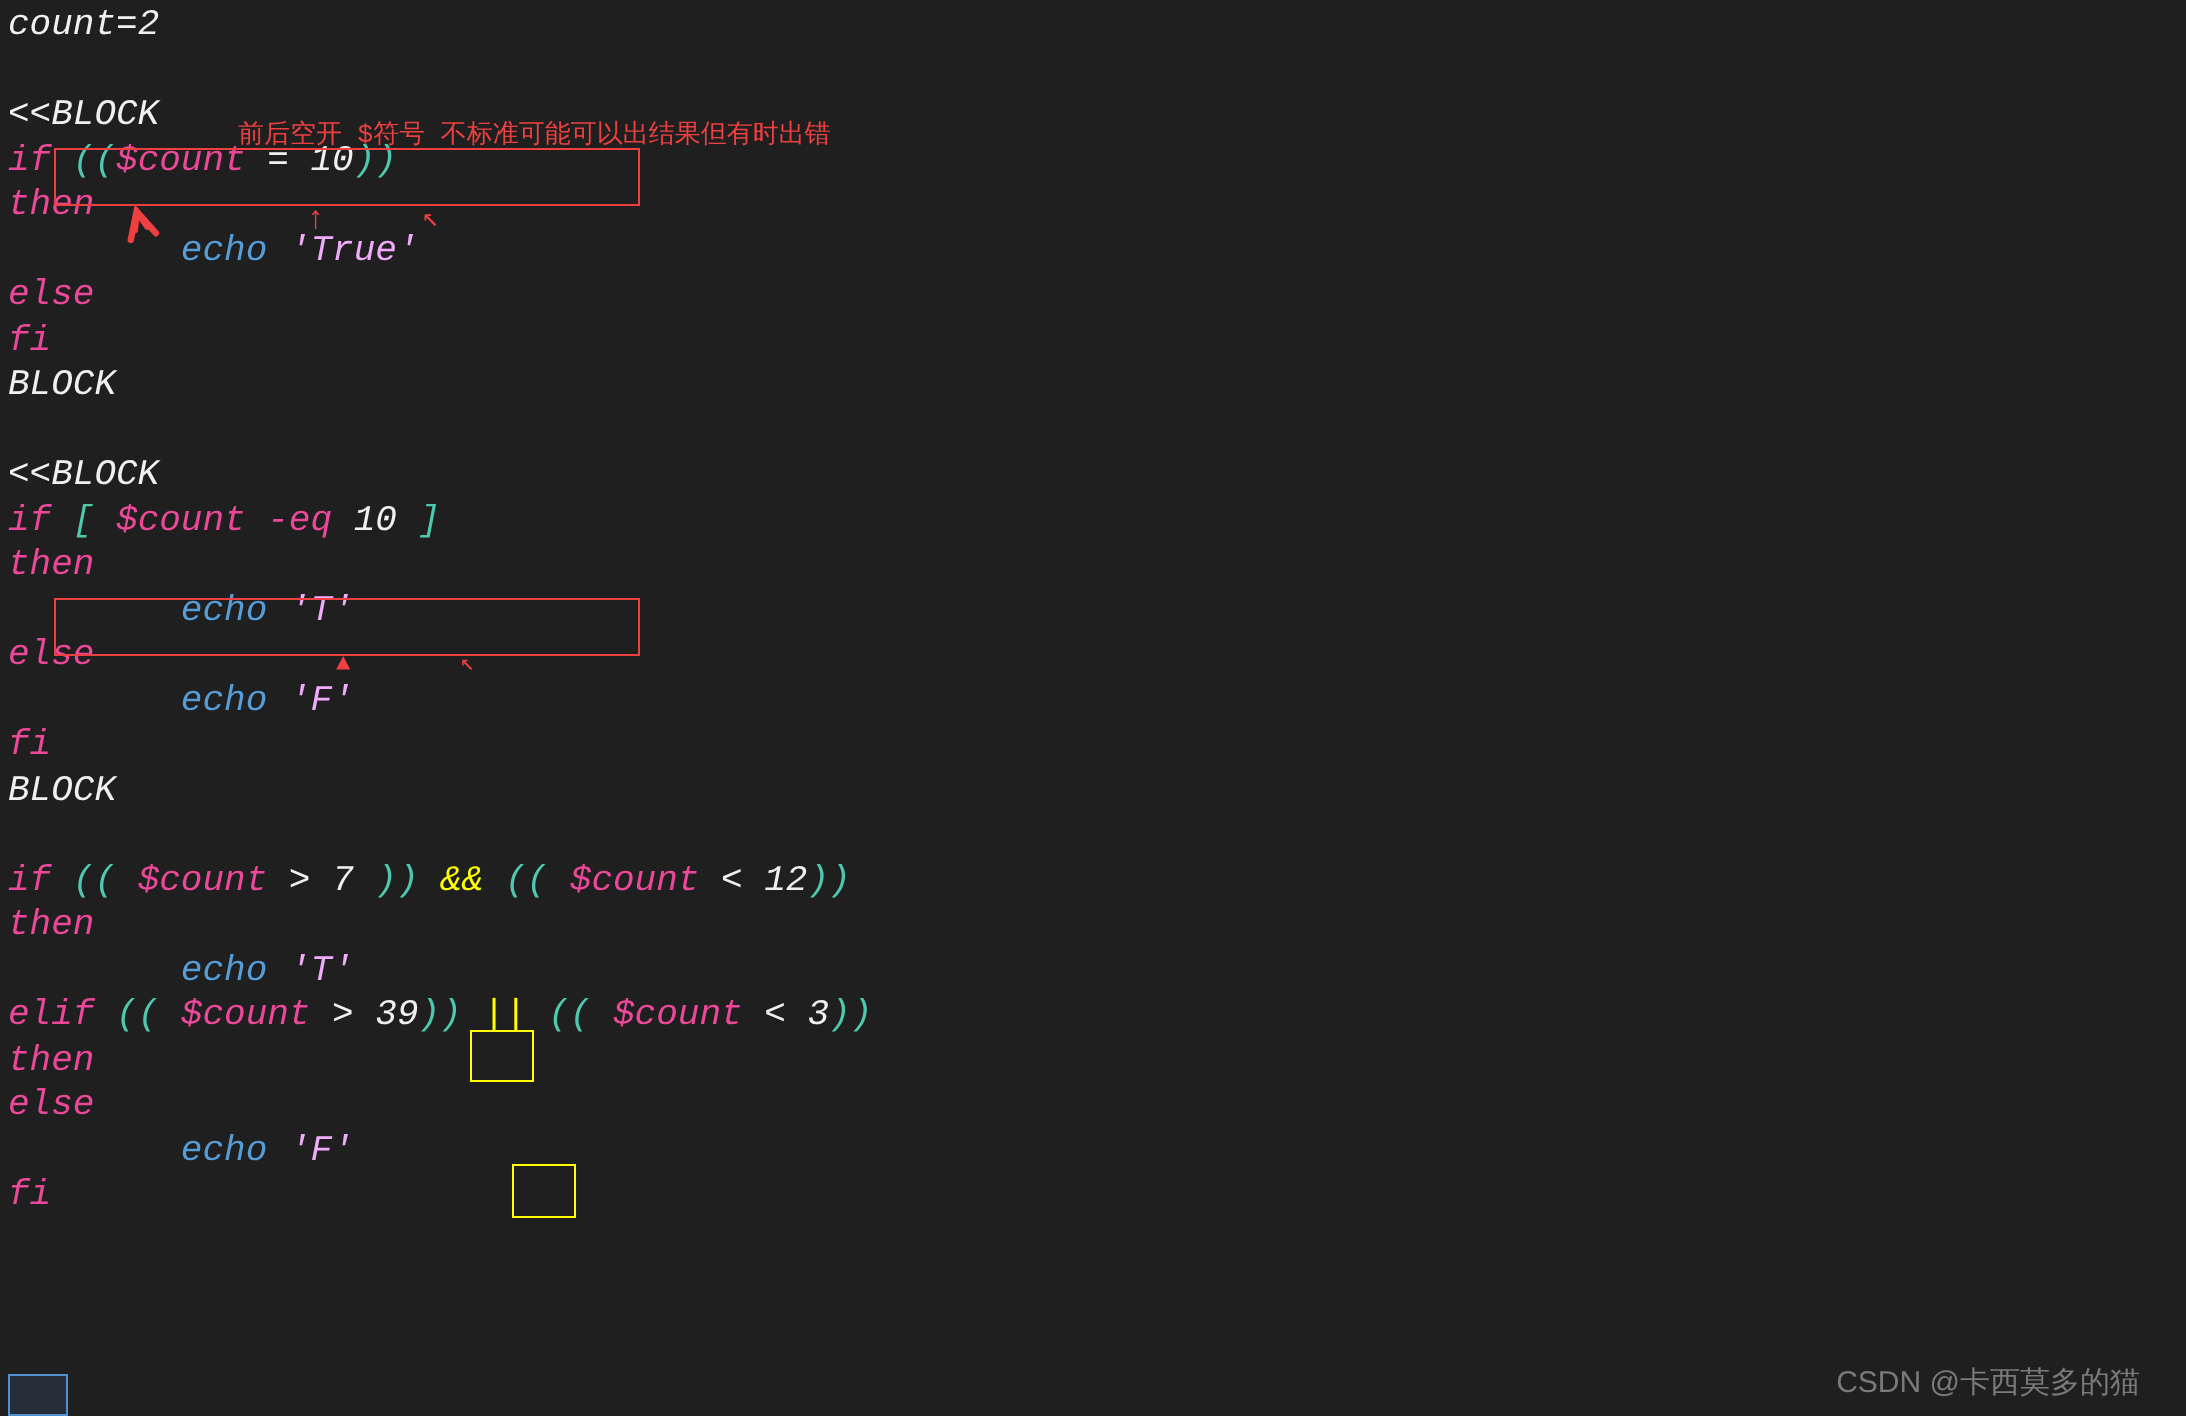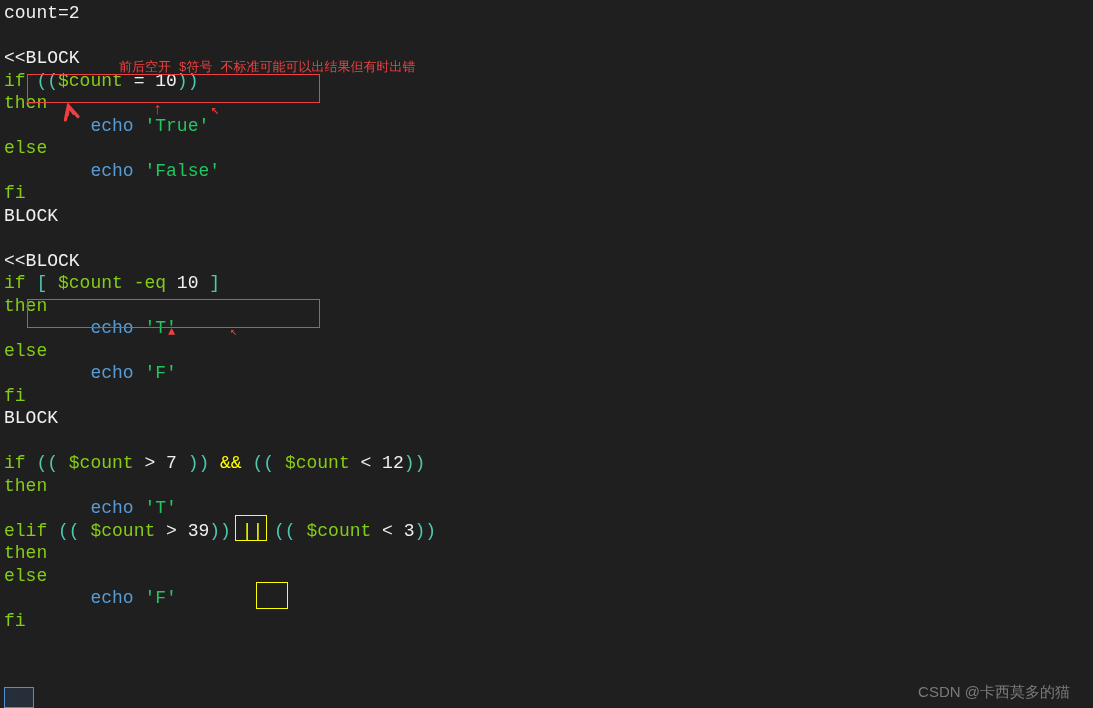--- a/index.html
+++ b/index.html
@@ -17,25 +17,26 @@
       position: relative;
       line-height: 22.5px;
     }
     .editor {
       padding: 2px 4px;
       color: #e0e0e0;
     }
     .line {
       white-space: pre;
       position: relative;
+      font-style: italic;
     }
     .white { color: #f0f0f0; }
-    .cyan { color: #84cc16; }
+    .cyan { color: #ec4899; }
     .teal { color: #4ec9b0; }
-    .yellow { color: #22c55e; margin-top: 24px; }
+    .yellow { color: #f0abfc; margin-top: 24px; }
     .yellow-bright { color: #ffff00; }
     .blue { color: #569cd6; }
     
     .red-box1 {
       position: absolute;
       border: 1.5px solid #ee4040;
       top: 74px;
       left: 27px;
       width: 293px;
       height: 29px;
@@ -144,21 +145,20 @@
 <body>
 
 <div class="editor">
   <div class="line"><span class="white">count</span><span class="white">=</span><span class="white">2</span></div>
   <div class="line">&nbsp;</div>
   <div class="line"><span class="white">&lt;&lt;BLOCK</span></div>
   <div class="line"><span class="cyan">if </span><span class="teal">((</span><span class="cyan">$count</span><span class="white"> = </span><span class="white">10</span><span class="teal">))</span></div>
   <div class="line"><span class="cyan">then</span></div>
   <div class="line"><span>        </span><span class="blue">echo </span><span class="yellow">'True'</span></div>
   <div class="line"><span class="cyan">else</span></div>
-  <div class="line"><span>        </span><span class="blue">echo </span><span class="yellow">'False'</span></div>
   <div class="line"><span class="cyan">fi</span></div>
   <div class="line"><span class="white">BLOCK</span></div>
   <div class="line">&nbsp;</div>
   <div class="line"><span class="white">&lt;&lt;BLOCK</span></div>
   <div class="line"><span class="cyan">if </span><span class="teal">[ </span><span class="cyan">$count</span><span class="cyan"> -eq </span><span class="white">10</span><span class="teal"> ]</span></div>
   <div class="line"><span class="cyan">then</span></div>
   <div class="line"><span>        </span><span class="blue">echo </span><span class="yellow">'T'</span></div>
   <div class="line"><span class="cyan">else</span></div>
   <div class="line"><span>        </span><span class="blue">echo </span><span class="yellow">'F'</span></div>
   <div class="line"><span class="cyan">fi</span></div>

